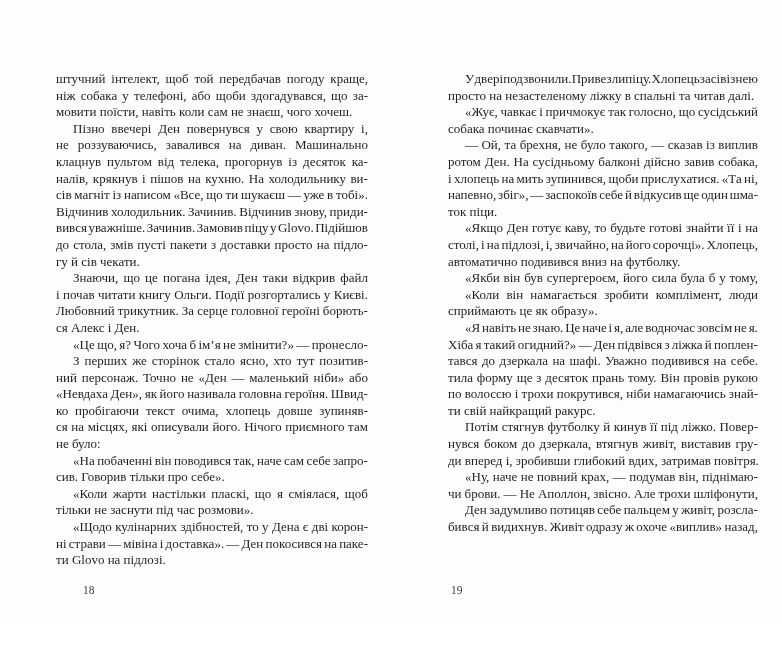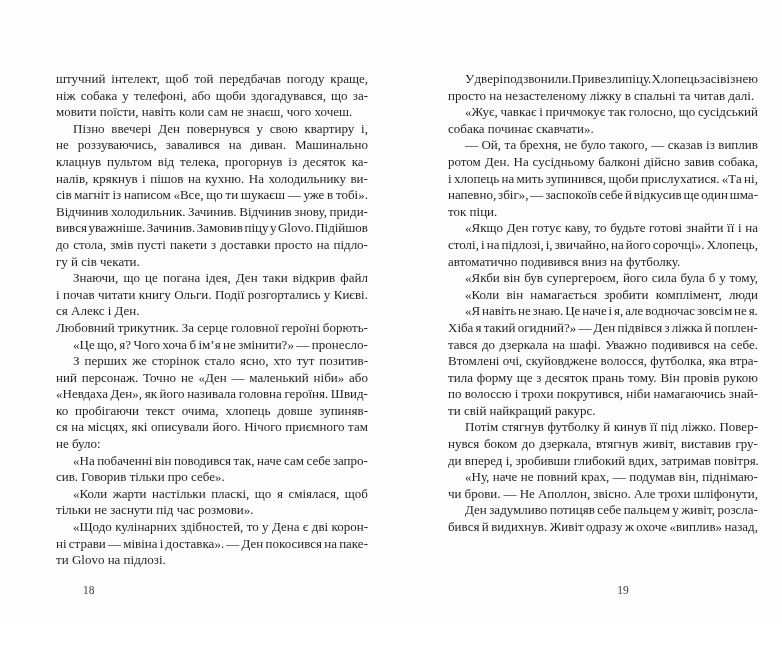--- a/index.html
+++ b/index.html
@@ -44,21 +44,21 @@
   .it { }
   .pagenum {
     position: absolute;
     top: 583px;
     font-size: 11.5px;
     line-height: 14px;
     color: #3c3c3c;
     margin-left: 27px;
   }
   .pagenum-left  { left: 56px; }
-  .pagenum-right { left: 448px; width: 296px; text-align: center; }
+  .pagenum-right { left: 424px; width: 296px; text-align: left; }
 </style>
 </head>
 <body>
 
 <div class="spread">
   <div class="page page-left">
     <div>
         <div class="line just">
           <span class="w">штучний</span>
           <span class="w">інтелект,</span>
@@ -179,30 +179,30 @@
           <span class="w">і</span>
           <span class="w">почав</span>
           <span class="w">читати</span>
           <span class="w">книгу</span>
           <span class="w">Ольги.</span>
           <span class="w">Події</span>
           <span class="w">розгортались</span>
           <span class="w">у</span>
           <span class="w">Києві.</span>
         </div>
-        <div class="line">ся Алекс і Ден.</div>
         <div class="line just">
           <span class="w">Любовний</span>
           <span class="w">трикутник.</span>
           <span class="w">За</span>
           <span class="w">серце</span>
           <span class="w">головної</span>
           <span class="w">героїні</span>
           <span class="w">борють-</span>
         </div>
+        <div class="line">ся Алекс і Ден.</div>
         <div class="line just indent">
           <span class="w">«Це</span>
           <span class="w">що,</span>
           <span class="w">я?</span>
           <span class="w">Чого</span>
           <span class="w">хоча</span>
           <span class="w">б</span>
           <span class="w">ім’я</span>
           <span class="w">не</span>
           <span class="w">змінити?»</span>
@@ -423,20 +423,21 @@
           <span class="w">тому,</span>
         </div>
         <div class="line just indent">
           <span class="w">«Коли</span>
           <span class="w">він</span>
           <span class="w">намагається</span>
           <span class="w">зробити</span>
           <span class="w">комплімент,</span>
           <span class="w">люди</span>
         </div>
+        <div class="line">сприймають це як образу».</div>
         <div class="line just indent">
           <span class="w">«Я</span>
           <span class="w">навіть</span>
           <span class="w">не</span>
           <span class="w">знаю.</span>
           <span class="w">Це</span>
           <span class="w">наче</span>
           <span class="w">і</span>
           <span class="w">я,</span>
           <span class="w">але</span>
@@ -461,29 +462,20 @@
         <div class="line just">
           <span class="w">тався</span>
           <span class="w">до</span>
           <span class="w">дзеркала</span>
           <span class="w">на</span>
           <span class="w">шафі.</span>
           <span class="w">Уважно</span>
           <span class="w">подивився</span>
           <span class="w">на</span>
           <span class="w">себе.</span>
-        </div>
-        <div class="line just">
-          <span class="w">Втомлені</span>
-          <span class="w">очі,</span>
-          <span class="w">скуйовджене</span>
-          <span class="w">волосся,</span>
-          <span class="w">футболка,</span>
-          <span class="w">яка</span>
-          <span class="w">втра-</span>
         </div>
         <div class="line just">
           <span class="w">тила</span>
           <span class="w">форму</span>
           <span class="w">ще</span>
           <span class="w">з</span>
           <span class="w">десяток</span>
           <span class="w">прань</span>
           <span class="w">тому.</span>
           <span class="w">Він</span>

